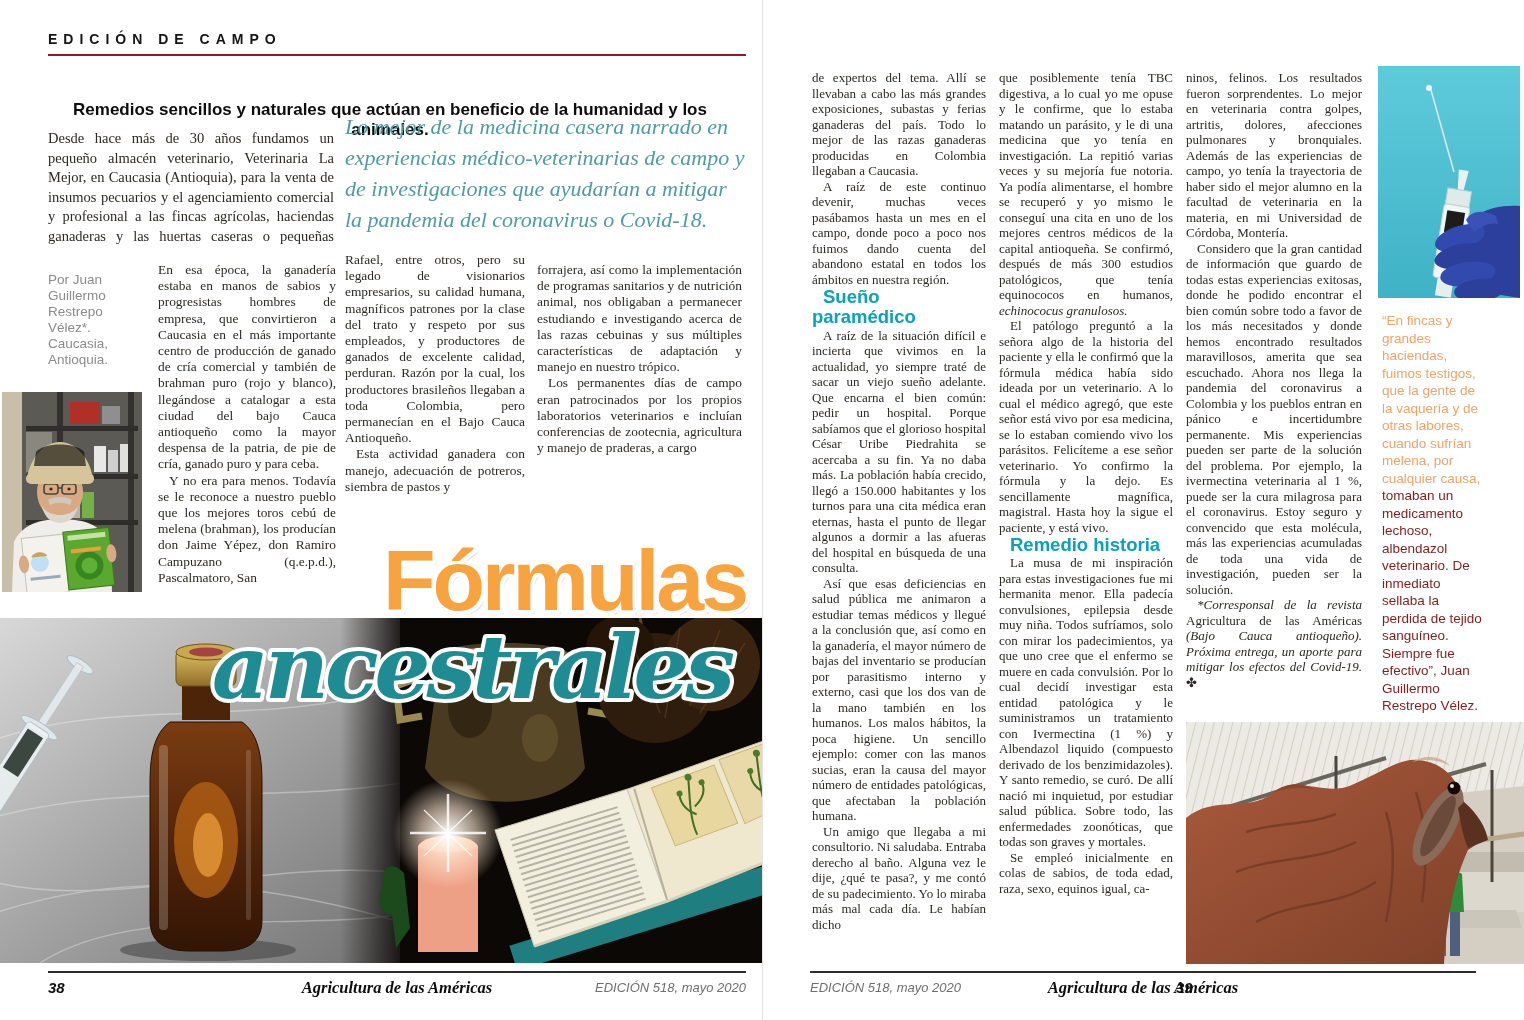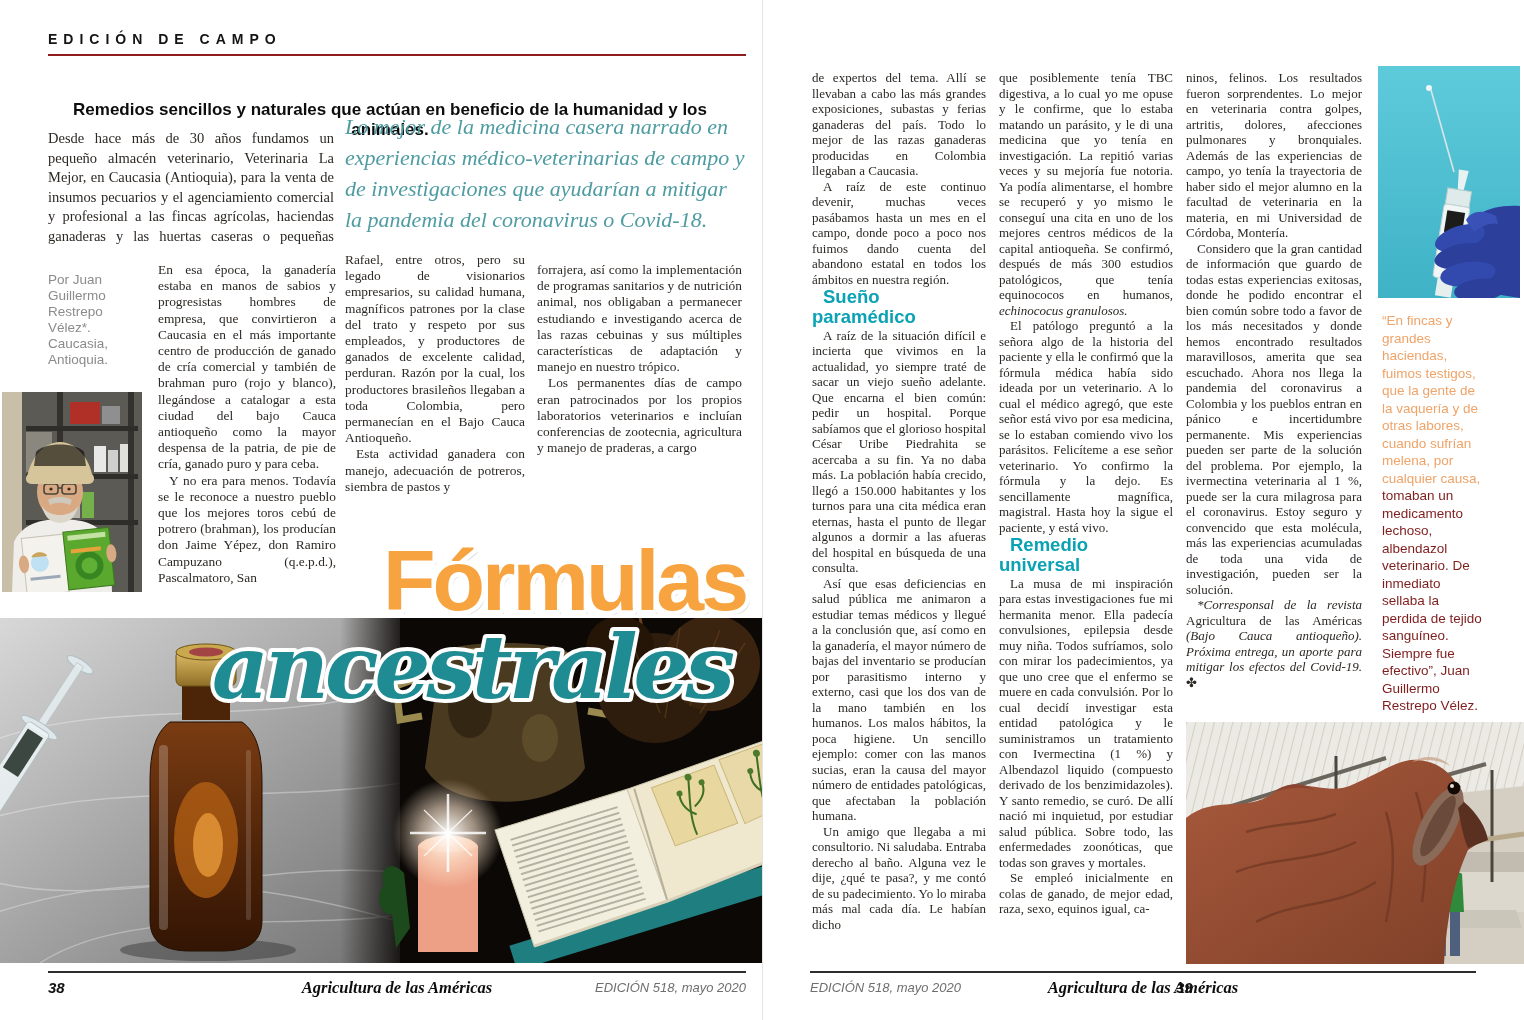--- a/index.html
+++ b/index.html
@@ -95,21 +95,21 @@
       <circle cx="38" cy="168" r="9" fill="#bfe0f2"></circle>
       <path d="M30,162 C32,156 44,156 46,162 Z" fill="#c9a45a"></path>
       <rect x="27" y="182" width="30" height="3" fill="#9aa8b8"></rect>
       <ellipse cx="22" cy="168" rx="5" ry="9" fill="#d8a983"></ellipse>
       <ellipse cx="110" cy="166" rx="5" ry="9" fill="#d8a983"></ellipse>
     </g>
   </svg>
 
   <div class="abs bodycol" style="left:158px;top:262px;width:178px;height:398px;">
     <p class="ni">En esa época, la ganadería estaba en manos de sabios y progresistas hombres de empresa, que convirtieron a Caucasia en el más importante centro de producción de ganado de cría comercial y también de brahman puro (rojo y blanco), llegándose a catalogar a esta ciudad del bajo Cauca antioqueño como la mayor despensa de la patria, de pie de cría, ganado puro y para ceba.</p>
-    <p>Y no era para menos. Todavía se le reconoce a nuestro pueblo que los mejores toros cebú de potrero (brahman), los producían don Jaime Yépez, don Ramiro Campuzano (q.e.p.d.), Pascalmatoro, San</p>
+    <p>Y no era para menos. Todavía se le reconoce a nuestro pueblo que los mejores toros cebú de melena (brahman), los producían don Jaime Yépez, don Ramiro Campuzano (q.e.p.d.), Pascalmatoro, San</p>
   </div>
   <div class="abs bodycol" style="left:345px;top:252px;width:180px;height:272px;">
     <p class="ni">Rafael, entre otros, pero su legado de visionarios empresarios, su calidad humana, magníficos patrones por la clase del trato y respeto por sus empleados, y productores de ganados de excelente calidad, perduran. Razón por la cual, los productores brasileños llegaban a toda Colombia, pero permanecían en el Bajo Cauca Antioqueño.</p>
     <p>Esta actividad ganadera con manejo, adecuación de potreros, siembra de pastos y</p>
   </div>
   <div class="abs bodycol" style="left:537px;top:262px;width:205px;height:272px;">
     <p class="ni">forrajera, así como la implementación de programas sanitarios y de nutrición animal, nos obligaban a permanecer estudiando e investigando acerca de las razas cebuinas y sus múltiples características de adaptación y manejo en nuestro trópico.</p>
     <p>Los permanentes días de campo eran patrocinados por los propios laboratorios veterinarios e incluían conferencias de zootecnia, agricultura y manejo de praderas, a cargo</p>
   </div>
 
@@ -257,23 +257,23 @@
     <p>A raíz de este continuo devenir, muchas veces pasábamos hasta un mes en el campo, donde poco a poco nos fuimos dando cuenta del abandono estatal en todos los ámbitos en nuestra región.</p>
     <p class="shead">Sueño paramédico</p>
     <p>A raíz de la situación difícil e incierta que vivimos en la actualidad, yo siempre traté de sacar un viejo sueño adelante. Que encarna el bien común: pedir un hospital. Porque sabíamos que el glorioso hospital César Uribe Piedrahita se acercaba a su fin. Ya no daba más. La población había crecido, llegó a 150.000 habitantes y los turnos para una cita médica eran eternas, hasta el punto de llegar algunos a dormir a las afueras del hospital en búsqueda de una consulta.</p>
     <p>Así que esas deficiencias en salud pública me animaron a estudiar temas médicos y llegué a la conclusión que, así como en la ganadería, el mayor número de bajas del inventario se producían por parasitismo interno y externo, casi que los dos van de la mano también en los humanos. Los malos hábitos, la poca higiene. Un sencillo ejemplo: comer con las manos sucias, eran la causa del mayor número de entidades patológicas, que afectaban la población humana.</p>
     <p>Un amigo que llegaba a mi consultorio. Ni saludaba. Entraba derecho al baño. Alguna vez le dije, ¿qué te pasa?, y me contó de su padecimiento. Yo lo miraba más mal cada día. Le habían dicho</p>
   </div>
 
   <div class="abs bodycol rp" style="left:999px;top:70px;width:174px;height:894px;">
     <p class="ni"><span>que posiblemente tenía TBC digestiva, a lo cual yo me opuse y le confirme, que lo estaba matando un parásito, y le di una medicina que yo tenía en investigación. La repitió varias veces y su mejoría fue notoria. Ya podía alimentarse, el hombre se recuperó y yo mismo le conseguí una cita en uno de los mejores centros médicos de la capital antioqueña. Se confirmó, después de más 300 estudios patológicos, que tenía equinococos en humanos, </span><span class="it">echinococus granulosos.</span></p>
     <p>El patólogo preguntó a la señora algo de la historia del paciente y ella le confirmó que la fórmula médica había sido ideada por un veterinario. A lo cual el médico agregó, que este señor está vivo por esa medicina, se lo estaban comiendo vivo los parásitos. Felicíteme a ese señor veterinario. Yo confirmo la fórmula y la dejo. Es sencillamente magnífica, magistral. Hasta hoy la sigue el paciente, y está vivo.</p>
-    <p class="shead">Remedio universal</p>
+    <p class="shead">Remedio historia</p>
     <p>La musa de mi inspiración para estas investigaciones fue mi hermanita menor. Ella padecía convulsiones, epilepsia desde muy niña. Todos sufríamos, solo con mirar los padecimientos, ya que uno cree que el enfermo se muere en cada convulsión. Por lo cual decidí investigar esta entidad patológica y le suministramos un tratamiento con Ivermectina (1 %) y Albendazol liquido (compuesto derivado de los benzimidazoles). Y santo remedio, se curó. De allí nació mi inquietud, por estudiar salud pública. Sobre todo, las enfermedades zoonóticas, que todas son graves y mortales.</p>
-    <p>Se empleó inicialmente en colas de ganado, de mejor edad, raza, sexo, equinos igual, ca-</p>
+    <p>Se empleó inicialmente en colas de sabios, de toda edad, raza, sexo, equinos igual, ca-</p>
   </div>
 
   <div class="abs bodycol rp" style="left:1186px;top:70px;width:176px;height:650px;">
     <p class="ni">ninos, felinos. Los resultados fueron sorprendentes. Lo mejor en veterinaria contra golpes, artritis, dolores, afecciones pulmonares y bronquiales. Además de las experiencias de campo, yo tenía la trayectoria de haber sido el mejor alumno en la facultad de veterinaria en la materia, en mi Universidad de Córdoba, Montería.</p>
     <p>Considero que la gran cantidad de información que guardo de todas estas experiencias exitosas, donde he podido encontrar el bien común sobre todo a favor de los más necesitados y donde hemos encontrado resultados maravillosos, amerita que sea escuchado. Ahora nos llega la pandemia del coronavirus a Colombia y los pueblos entran en pánico e incertidumbre permanente. Mis experiencias pueden ser parte de la solución del problema. Por ejemplo, la ivermectina veterinaria al 1 %, puede ser la cura milagrosa para el coronavirus. Estoy seguro y convencido que esta molécula, más las experiencias acumuladas de toda una vida de investigación, pueden ser la solución.</p>
     <p><span class="it">*Corresponsal de la revista </span><span>Agricultura de las Américas </span><span class="it">(Bajo Cauca antioqueño). Próxima entrega, un aporte para mitigar los efectos del Covid-19. </span><span>✤</span></p>
   </div>
 
   <svg class="abs" style="left:1378px;top:66px;" width="142" height="232" viewBox="0 0 142 232">
     <defs>

